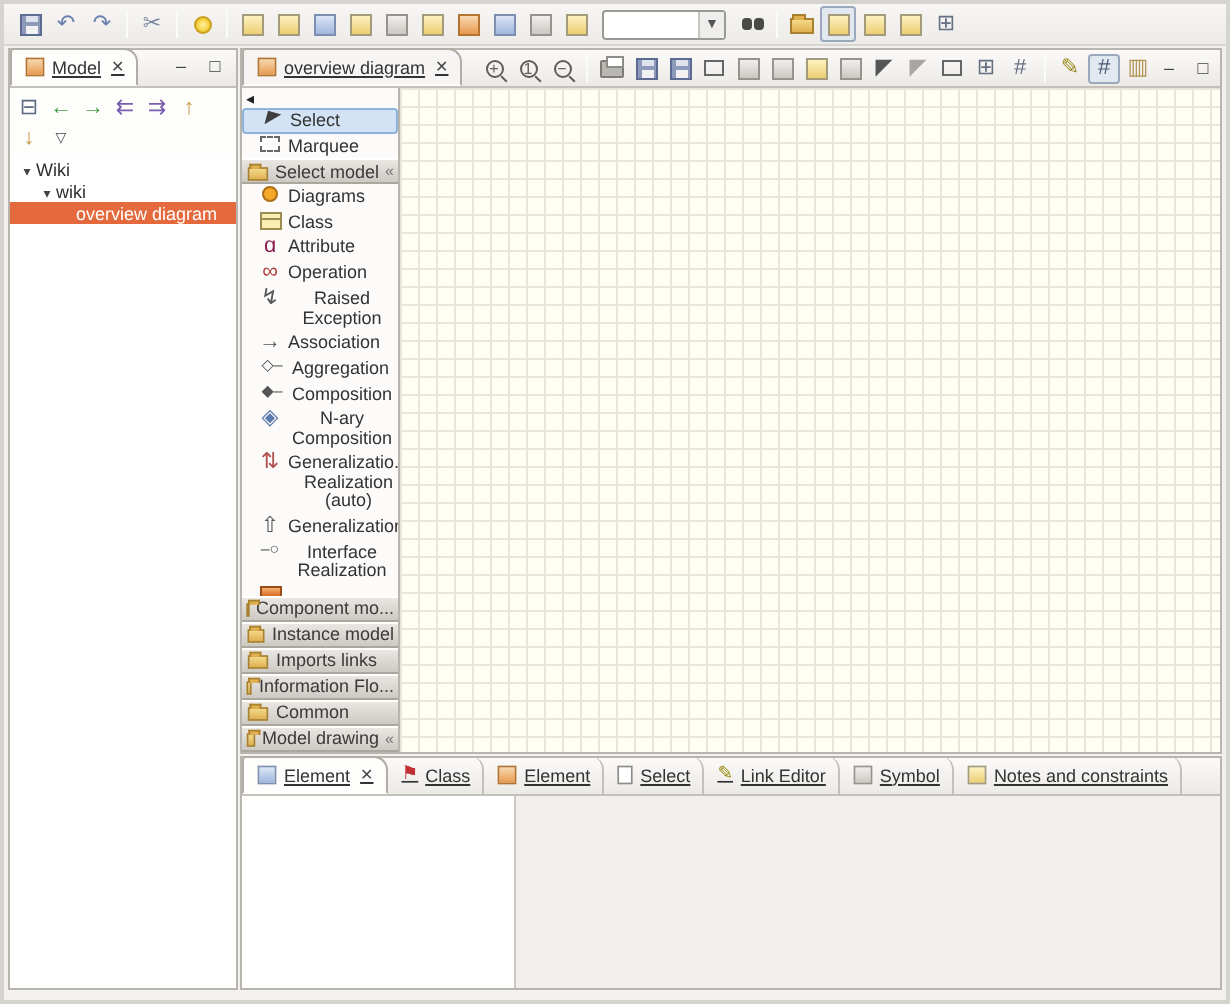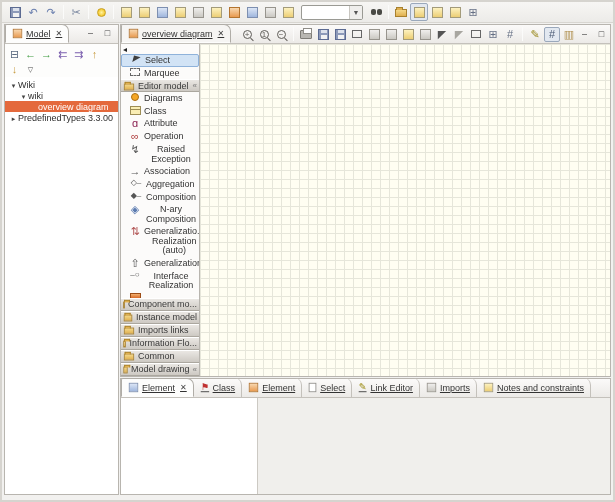--- a/index.html
+++ b/index.html
@@ -231,24 +231,20 @@
       <span class="tw" style="color: rgb(68, 68, 68);">▾</span>
       <span class="lbl">Wiki</span>
     </div>
     <div class="tree-row" style="padding-left:14px;">
       <span class="tw" style="color: rgb(68, 68, 68);">▾</span>
       <span class="lbl">wiki</span>
     </div>
     <div class="tree-row sel" style="padding-left:33px;">
       <span class="lbl">overview diagram</span>
     </div>
-    <div class="tree-row" style="padding-left:4px;">
-      <span class="tw" style="color: rgb(68, 68, 68);">▸</span>
-      <span class="lbl">PredefinedTypes 3.3.00</span>
-    </div>
   </div>
 </div>
 
 <div id="editor" class="view">
   <div class="tabbar" id="editor-tabbar">
     <span class="tab active">
       <span class="ic i-sq sq-o ticon"></span>
       <span>overview diagram</span>
       <span class="close" style="color: rgb(68, 68, 68);">✕</span>
     </span>
@@ -331,21 +327,21 @@
         <span class="plbl">Select</span>
       </div>
       <div class="pal-item">
         <span class="pic">
             <span class="ic i-marquee"></span>
           </span>
         <span class="plbl">Marquee</span>
       </div>
       <div class="pal-header">
         <span class="ic i-folder"></span>
-        <span>Editor model</span>
+        <span>Select model</span>
         <span class="pin" style="color: rgb(119, 119, 119);">«</span>
       </div>
       <div class="pal-item">
         <span class="pic">
             <span class="ic i-circle-o"></span>
           </span>
         <span class="plbl">Diagrams</span>
       </div>
       <div class="pal-item">
         <span class="pic">
@@ -472,21 +468,21 @@
     <span class="tab">
       <span class="ic i-page ticon"></span>
       <span>Select</span>
     </span>
     <span class="tab">
       <span class="ic ticon" style="color: rgb(154, 138, 16);">✎</span>
       <span>Link Editor</span>
     </span>
     <span class="tab">
       <span class="ic i-sq sq-g ticon"></span>
-      <span>Imports</span>
+      <span>Symbol</span>
     </span>
     <span class="tab">
       <span class="ic i-sq sq-y ticon"></span>
       <span>Notes and constraints</span>
     </span>
 
   </div>
   <div id="bottom-content">
     <div id="outline-content"></div>
   </div>

